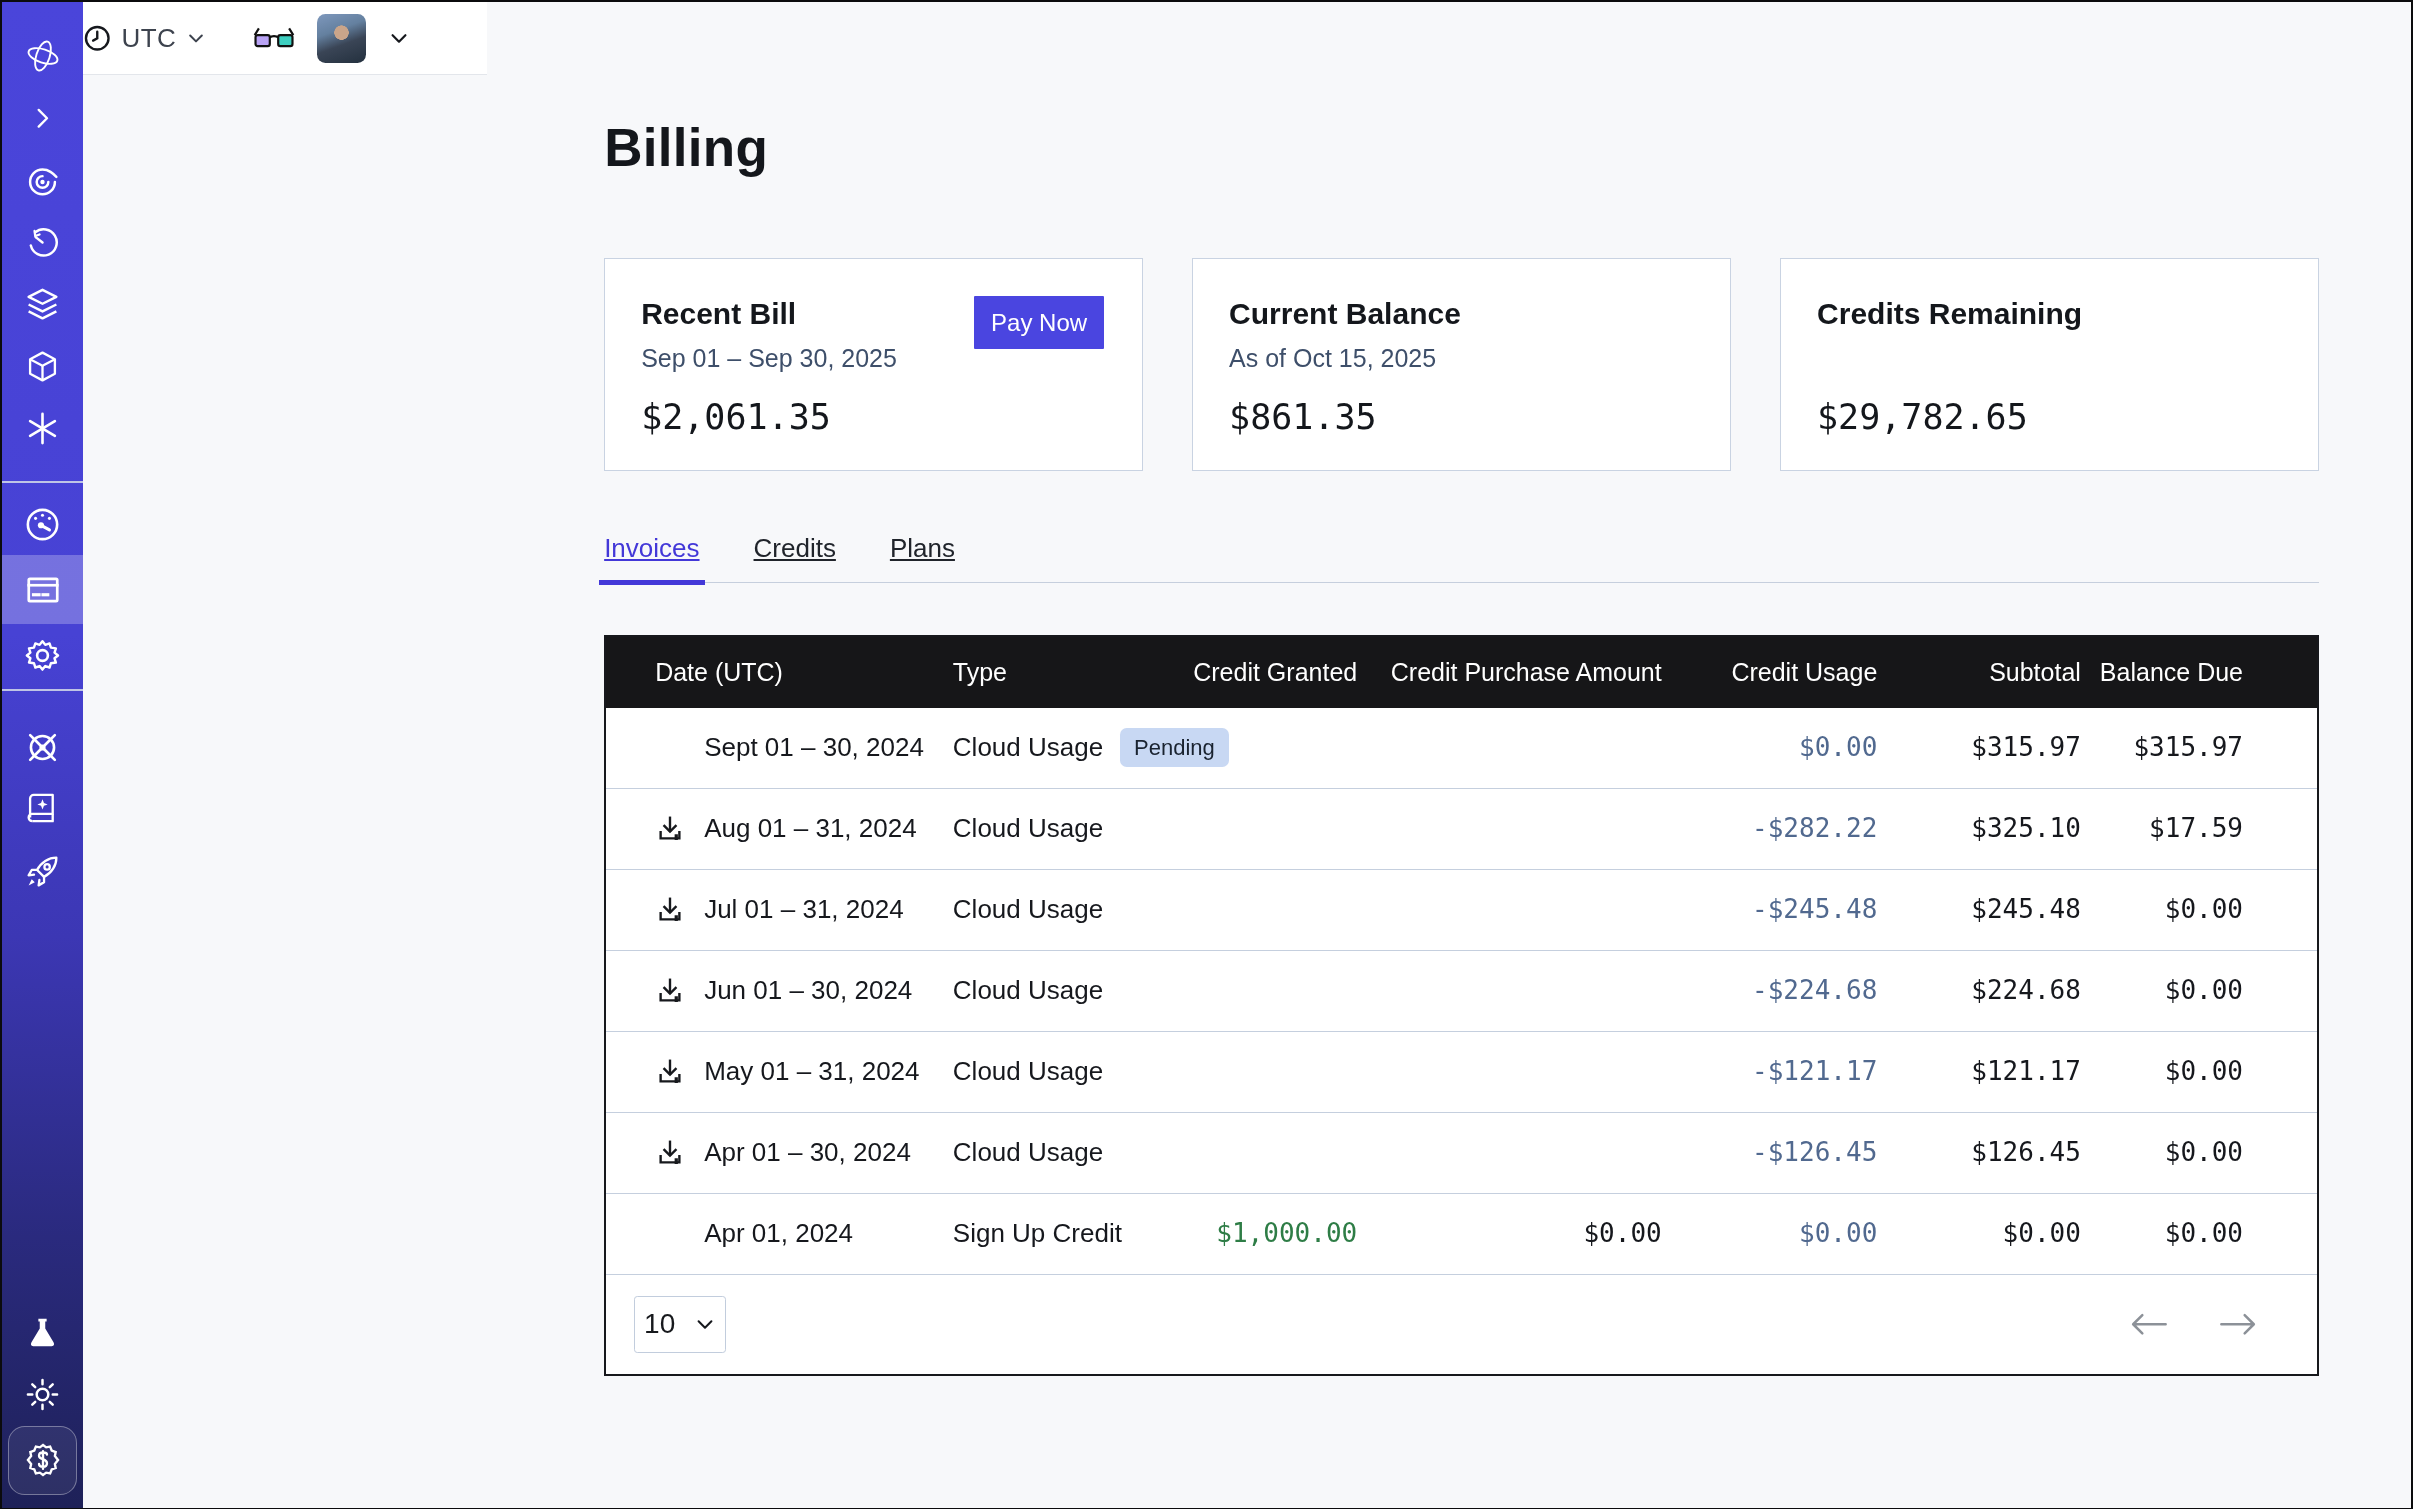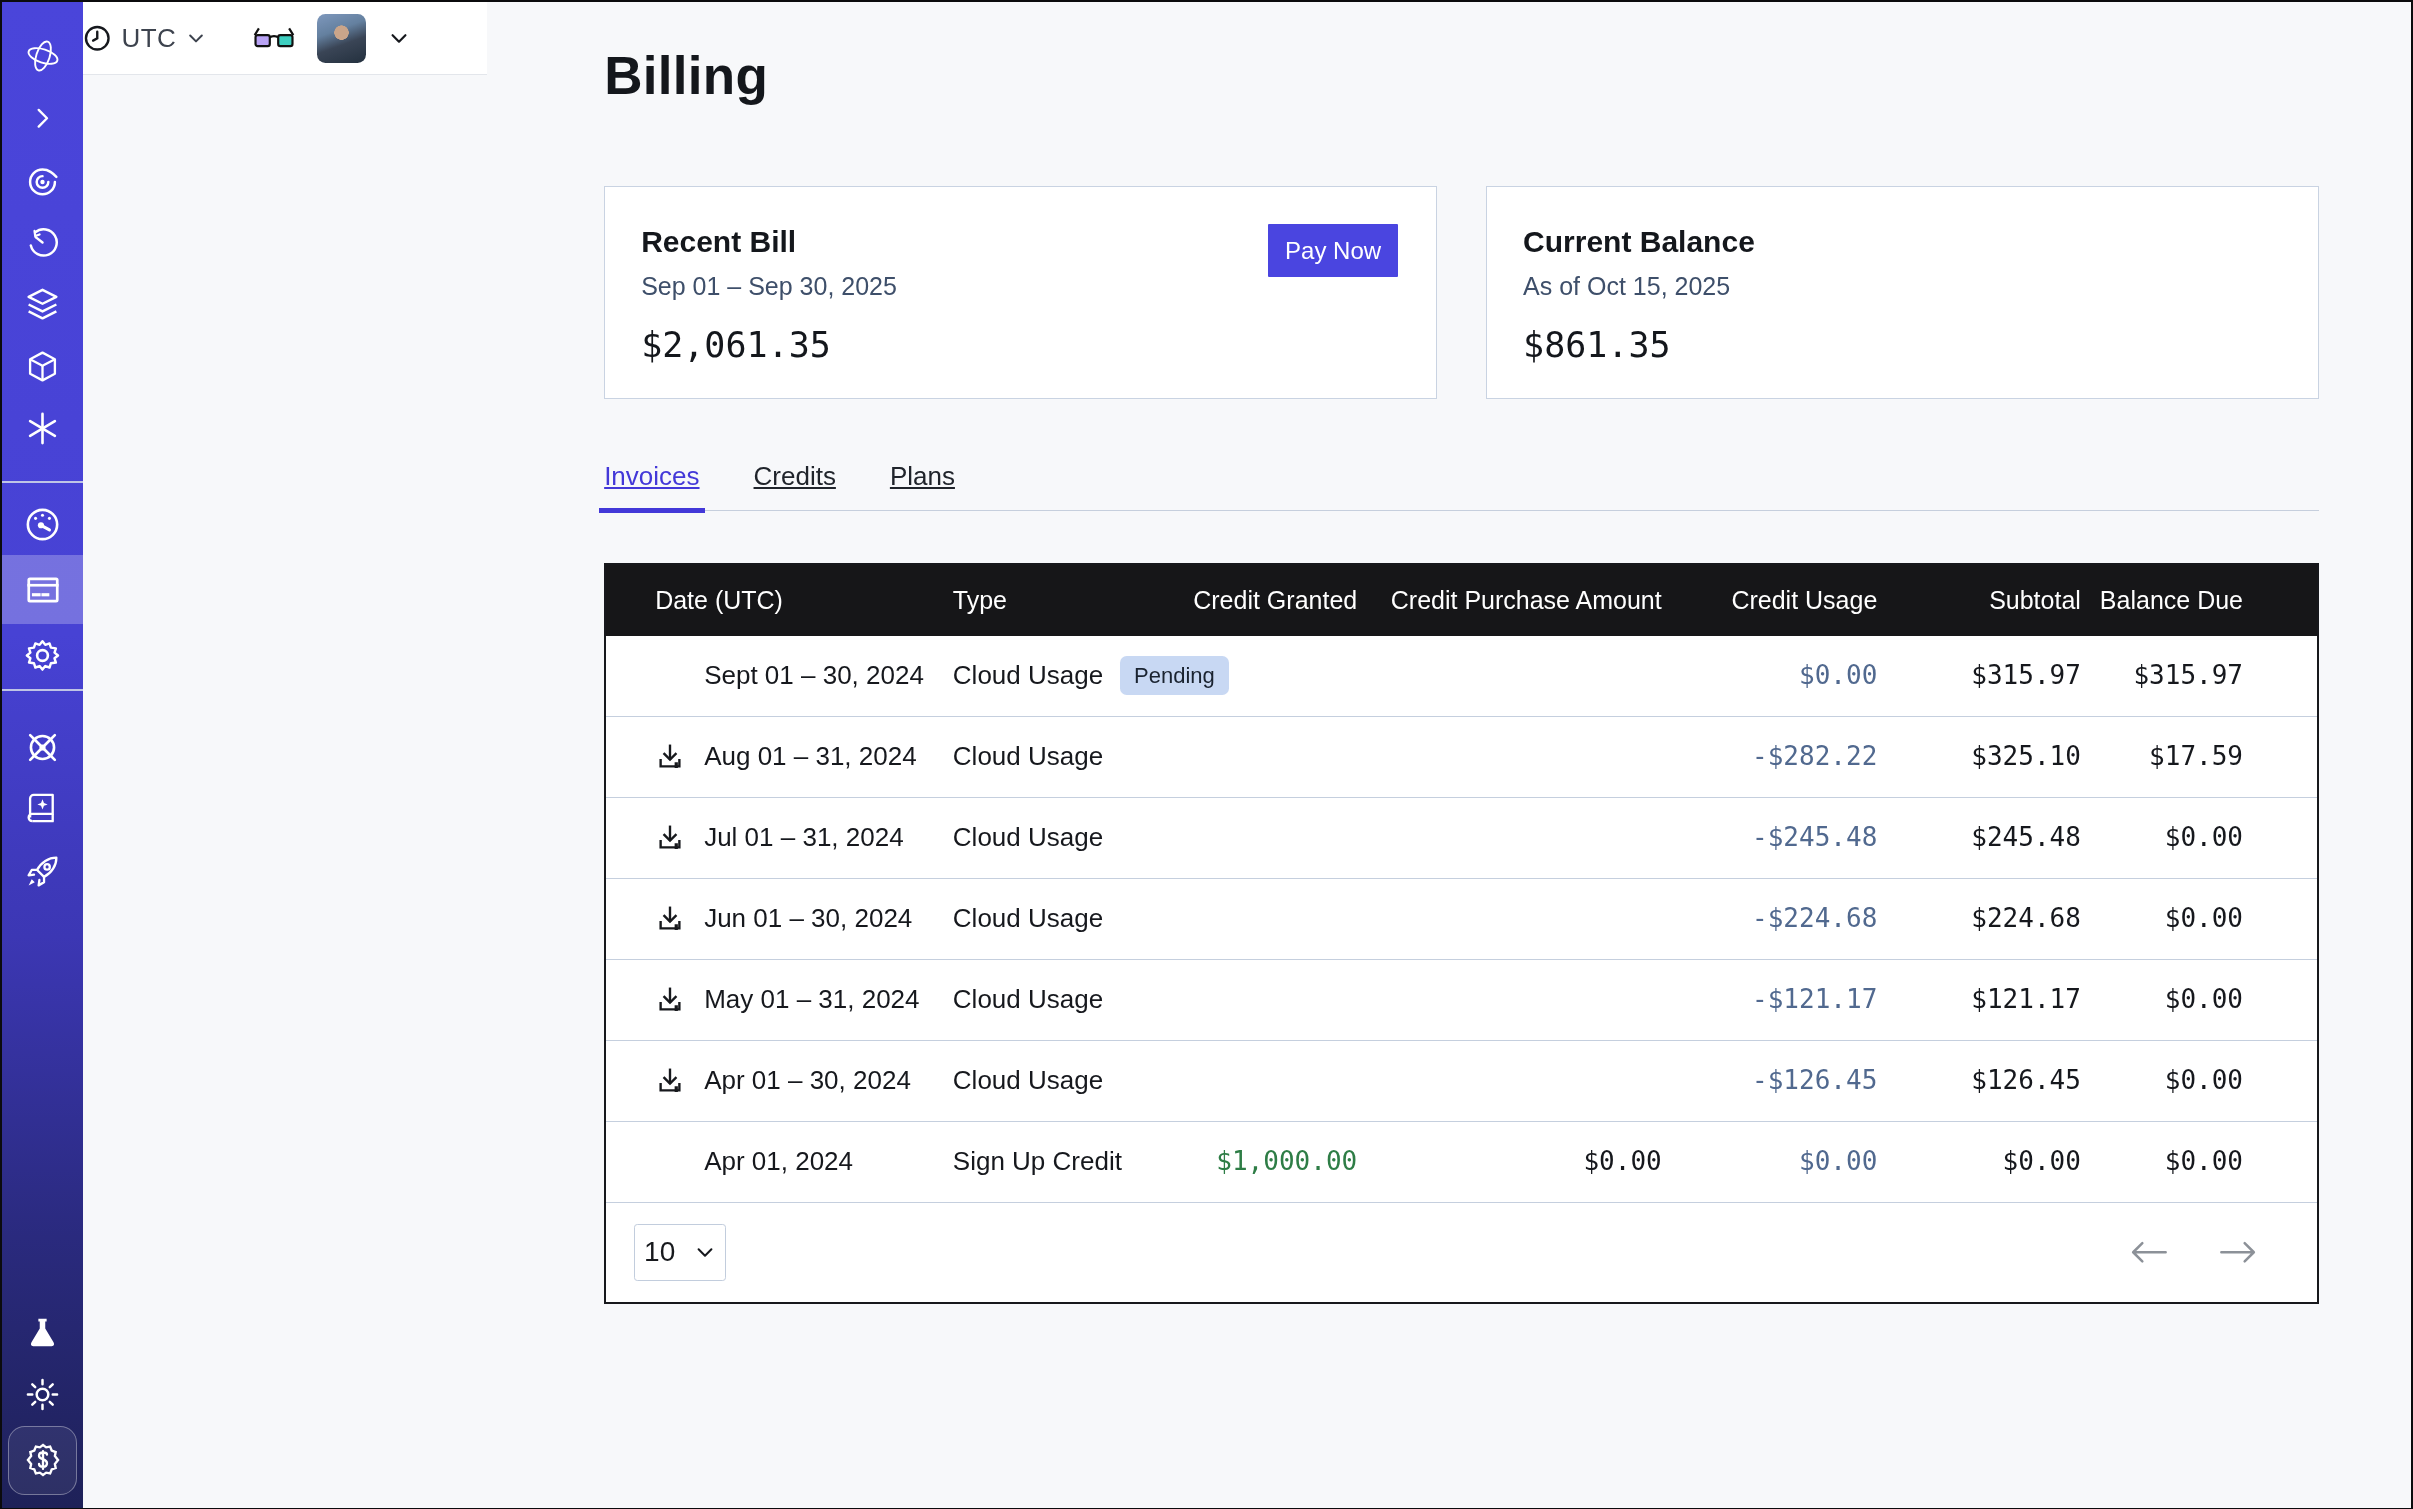--- a/index.html
+++ b/index.html
@@ -49,21 +49,21 @@
   .topbar .gap56 { width:47px; } .topbar .gap26 { width:22px; }
   .avatar {
     width:49px; height:49px; border-radius:8.4px;
     background:
       radial-gradient(circle at 50% 38%, #caa58a 0%, #caa58a 18%, rgba(0,0,0,0) 19%),
       linear-gradient(160deg,#7e98bd 0%,#64809f 35%,#3a4556 60%,#23303e 100%);
   }
 
   
   .content { flex:1 1 auto; background:#f7f8fa; padding:0 92px 0 117px; overflow:hidden; }
-  .page-title { margin-top:43px; font-size:53px; font-weight:600; color:#14171c; letter-spacing:0.3px; }
+  .page-title { margin-top:115px; font-size:53px; font-weight:600; color:#14171c; letter-spacing:0.3px; }
 
   .cards { display:flex; gap:49px; margin-top:80px; }
   .card {
     flex:1 1 0; height:213px; background:#ffffff;
     border:0.8px solid #c9d3e2; position:relative;
     padding:38px 38px 0 36px;
   }
   .card-title { font-size:30px; font-weight:600; color:#14171c; }
   .card-subtitle { font-size:25px; color:#3e4f6a; margin-top:12.6px; height:31px; }
   .card-amount { font-size:35px; color:#14171c; margin-top:22px; }
@@ -273,20 +273,25 @@
       <div class="card">
         <div class="card-title">Recent Bill</div>
         <div class="card-subtitle">Sep 01 – Sep 30, 2025</div>
         <div class="card-amount money">$2,061.35</div>
         <button class="pay-btn">Pay Now</button>
       </div>
       <div class="card">
         <div class="card-title">Current Balance</div>
         <div class="card-subtitle">As of Oct 15, 2025</div>
         <div class="card-amount money">$861.35</div>
+      </div>
+      <div class="card">
+        <div class="card-title">Credits Remaining</div>
+        <div class="card-subtitle"></div>
+        <div class="card-amount money">$29,782.65</div>
       </div>
     </div>
 
     <div class="tabs">
       <div class="tab active">Invoices</div>
       <div class="tab">Credits</div>
       <div class="tab">Plans</div>
     </div>
 
     <div class="table-box">

